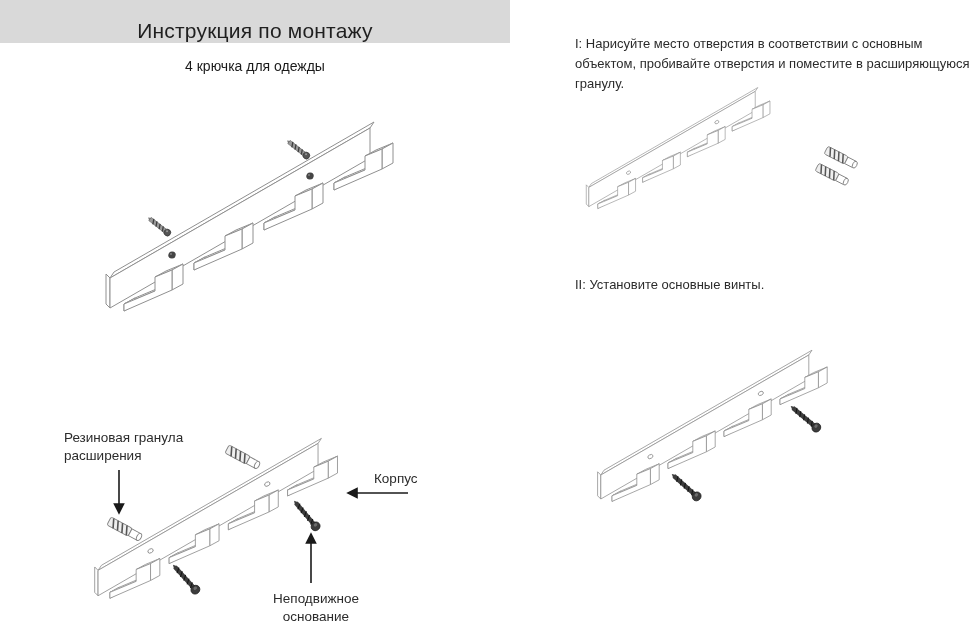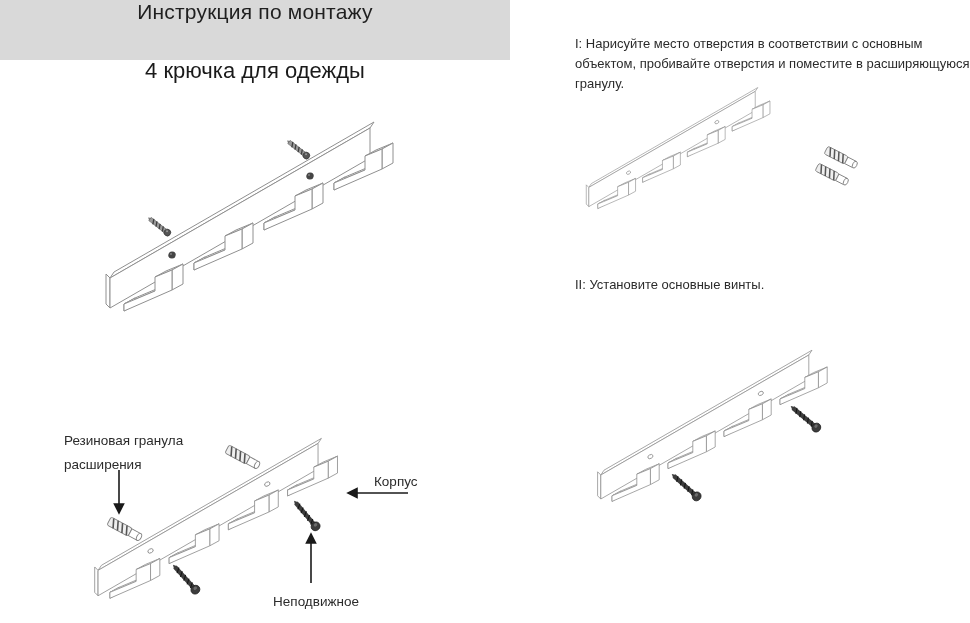--- a/index.html
+++ b/index.html
@@ -4,39 +4,39 @@
 <style>
   html,body{margin:0;padding:0;}
   body{
     width:970px;height:623px;position:relative;overflow:hidden;
     background:#ffffff;
     font-family:"Liberation Sans", sans-serif;
     color:#262626;
   }
   .abs{position:absolute;}
   #header-bar{
-    left:0;top:0;width:510px;height:60px;
+    left:0;top:0;width:510px;height:43px;
     background:#d9d9d9;
-    display:flex;align-items:flex-start;justify-content:center;
+    display:flex;align-items:flex-end;justify-content:center;
   }
   #page-title{
     font-size:21px;letter-spacing:.2px;color:#1f1f1f;
   }
   #subtitle{
     left:0;top:58px;width:510px;text-align:center;
-    font-size:22px;color:#1a1a1a;
+    font-size:14px;color:#1a1a1a;
   }
   .step-text{
     left:575px;width:398px;
     font-size:13px;line-height:20px;color:#2b2b2b;
   }
   #step1-text{top:34px;}
   #step2-text{top:275px;}
   .callout{
-    font-size:13.5px;line-height:24px;color:#2b2b2b;
+    font-size:13.5px;line-height:18px;color:#2b2b2b;
   }
   #label-rubber{left:64px;top:429px;width:132px;}
   #label-korpus{left:374px;top:470px;}
   #label-base{left:258px;top:590px;width:116px;text-align:center;}
   svg{display:block;}
   #art{left:0;top:0;}
 </style>
 </head>
 <body>
 

